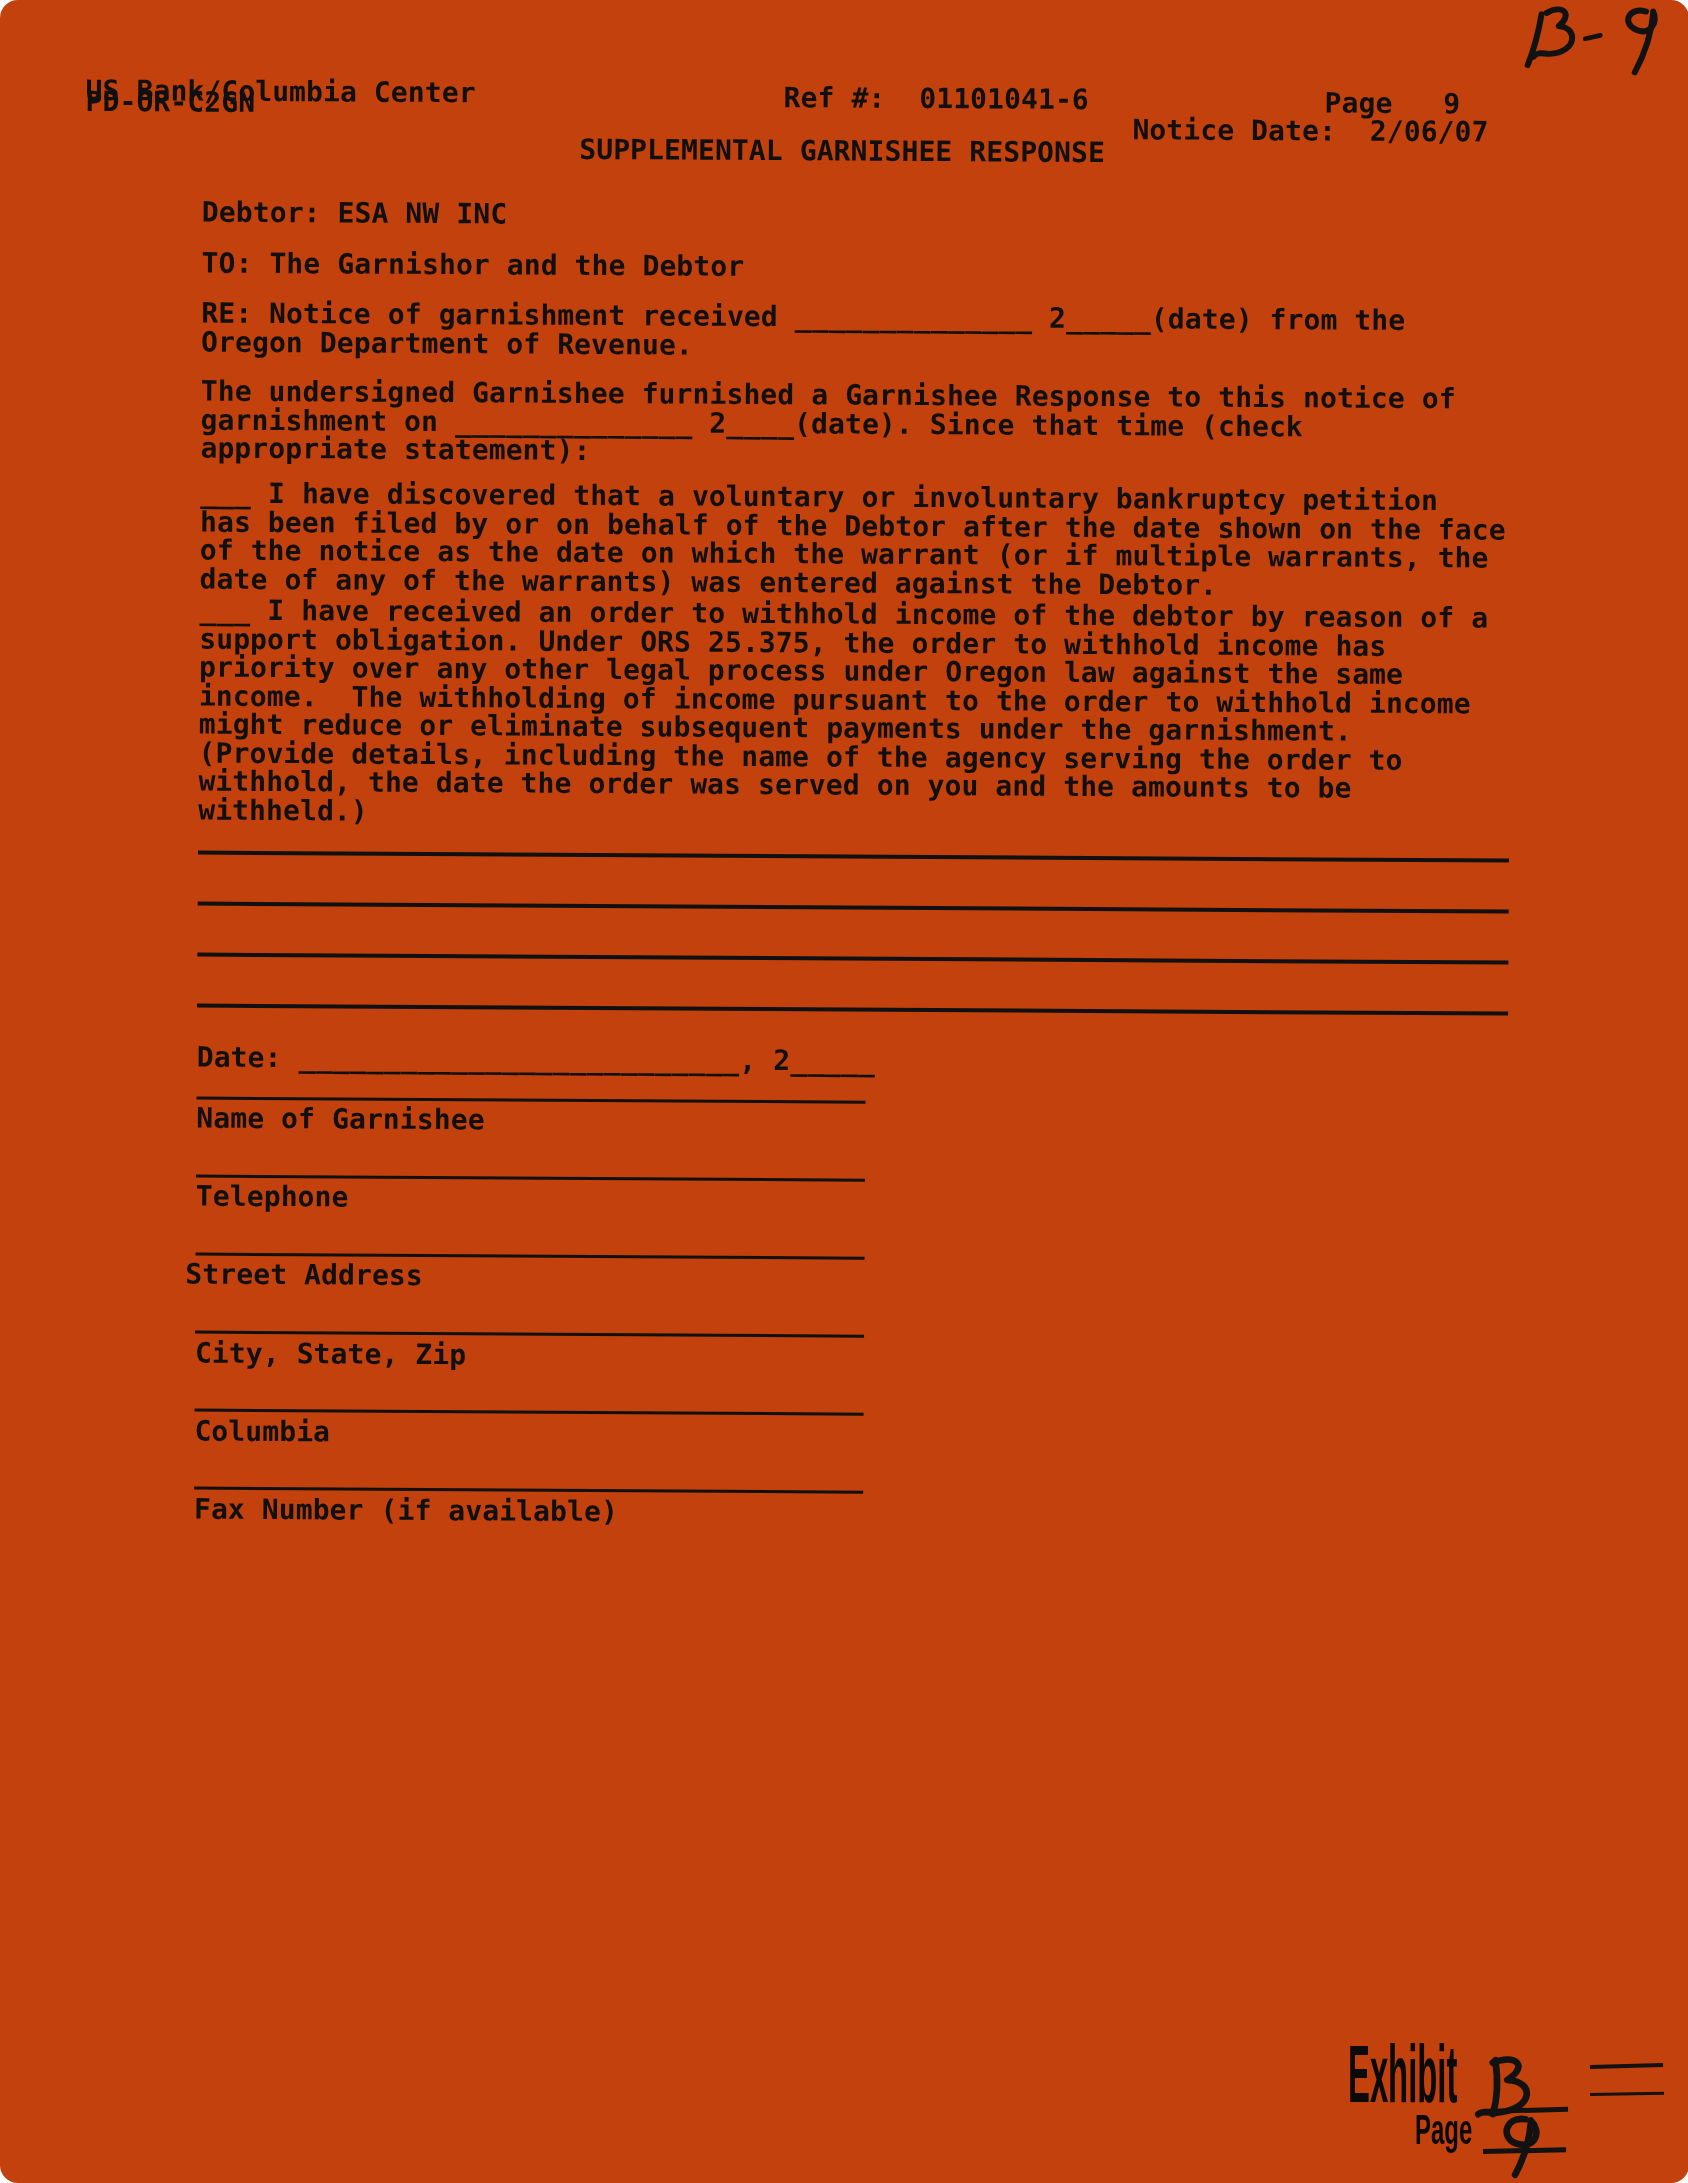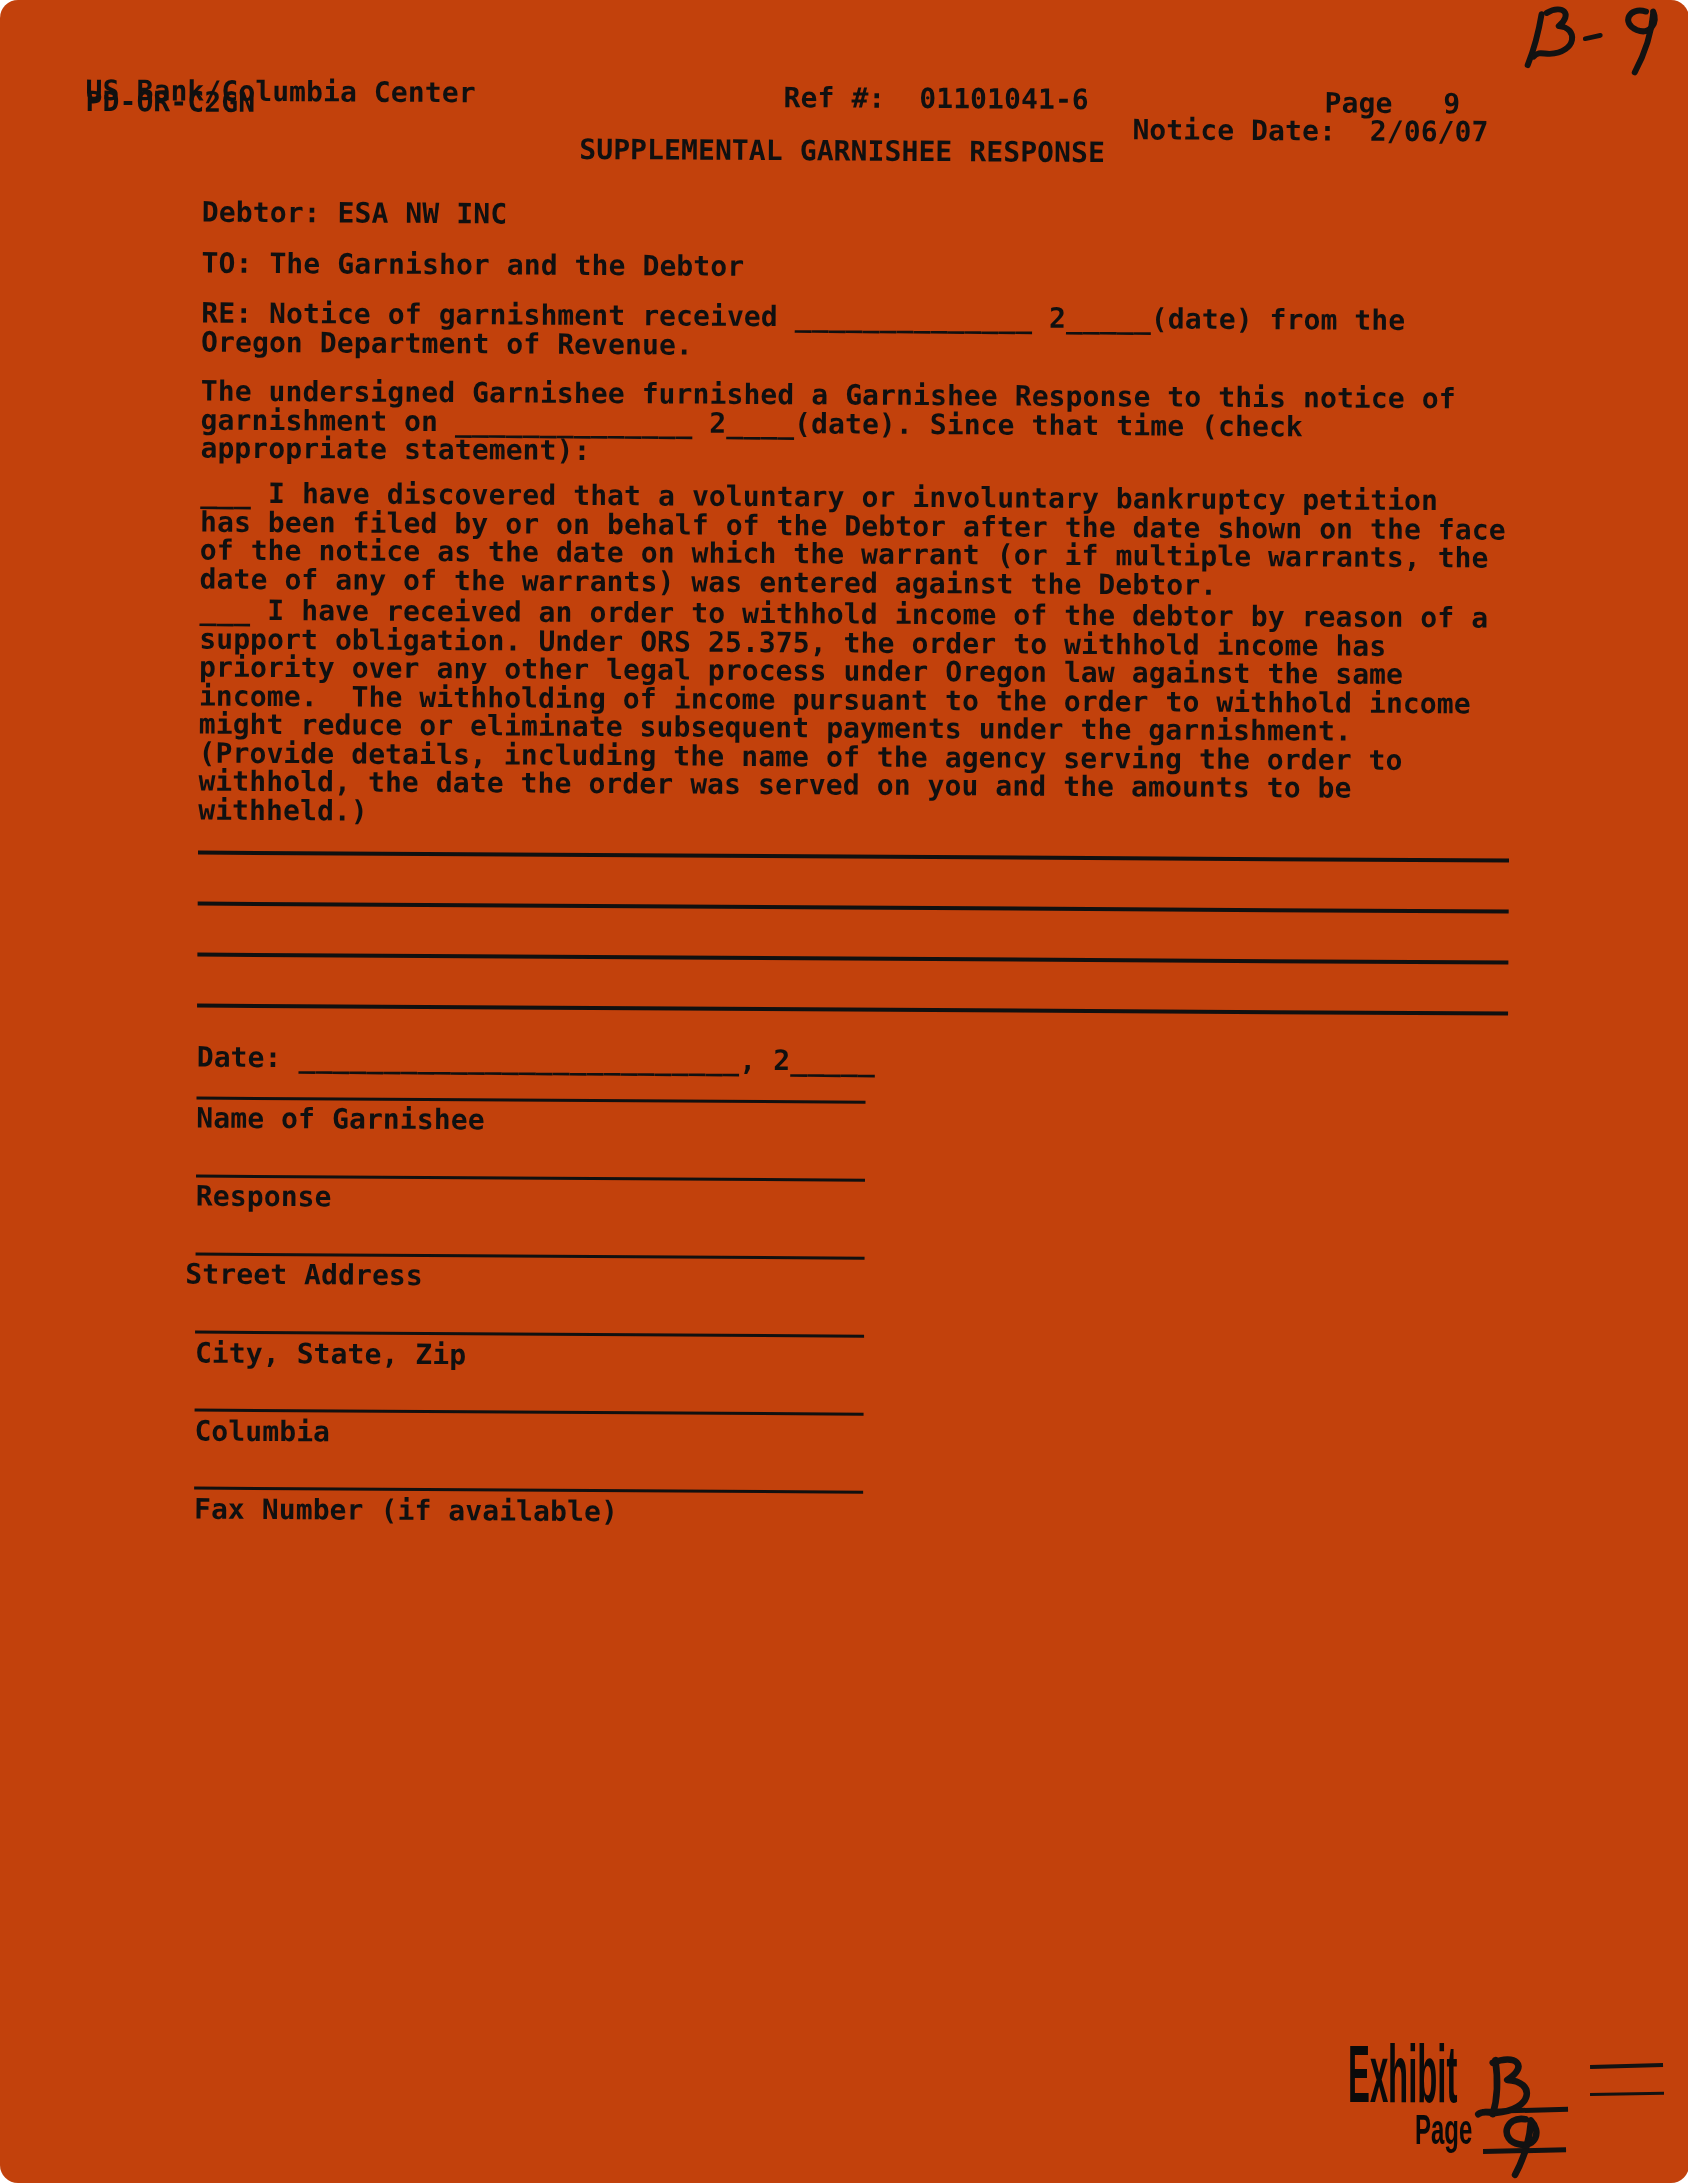--- a/index.html
+++ b/index.html
@@ -59,21 +59,21 @@
     <div class="rule big" style="top:902px"></div>
     <div class="rule big" style="top:953px"></div>
     <div class="rule big" style="top:1004px"></div>
 
     <div class="t" style="left:202px;top:1044px">Date: __________________________, 2_____</div>
 
     <div class="rule small" style="top:1097px"></div>
     <div class="t" style="left:202px;top:1105px">Name of Garnishee</div>
 
     <div class="rule small" style="top:1175px"></div>
-    <div class="t" style="left:202px;top:1183px">Response</div>
+    <div class="t" style="left:202px;top:1183px">Telephone</div>
 
     <div class="rule small" style="top:1253px"></div>
     <div class="t" style="left:192px;top:1261px">Street Address</div>
 
     <div class="rule small" style="top:1331px"></div>
     <div class="t" style="left:202px;top:1340px">City, State, Zip</div>
 
     <div class="rule small" style="top:1409px"></div>
     <div class="t" style="left:202px;top:1418px">Columbia</div>
 

